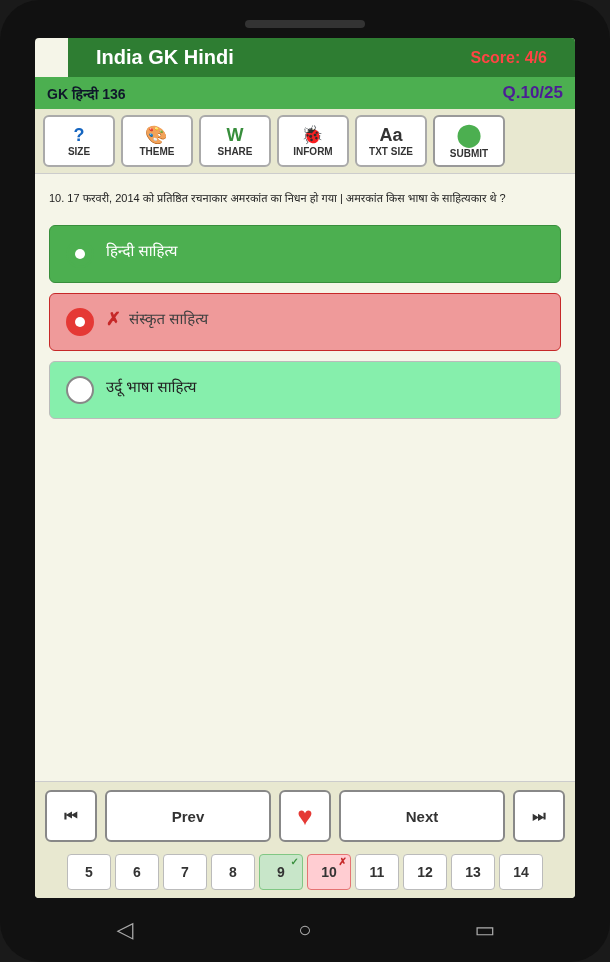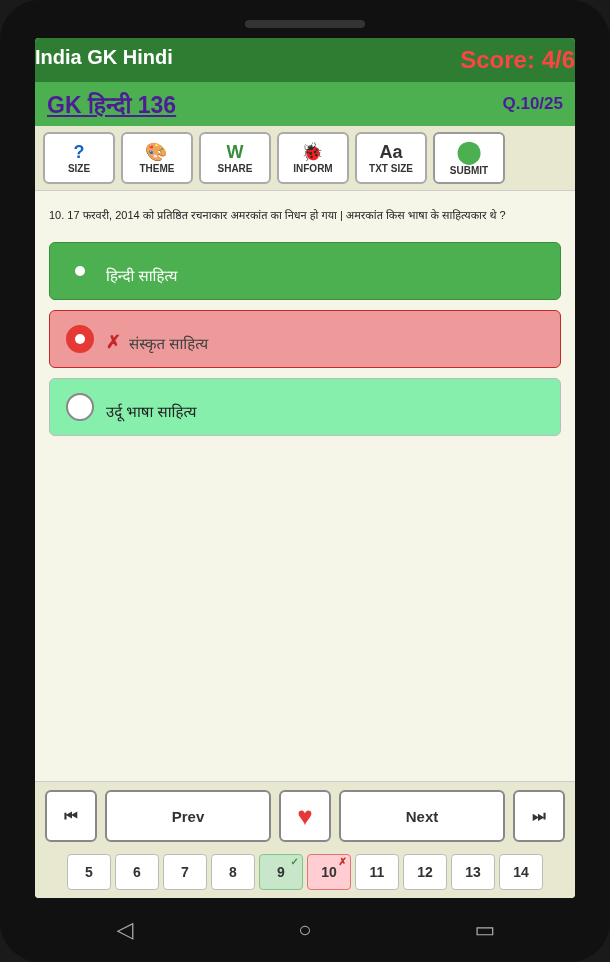--- a/index.html
+++ b/index.html
@@ -35,45 +35,45 @@
       border-radius: 4px;
       overflow: hidden;
       flex: 1;
       display: flex;
       flex-direction: column;
     }
     .header-top {
       background: #2e7d32;
       display: flex;
       justify-content: space-between;
-      align-items: flex-start;
-      padding: 8px 0;
+      align-items: center;
+      padding: 8px 28px;
+      margin-left: 33px;
     }
     .app-title {
       color: white;
       font-size: 20px;
       font-weight: bold;
     }
     .score {
       color: #ff4444;
-      font-size: 24px;
+      font-size: 16px;
       font-weight: bold;
     }
     .header-sub {
       background: #4caf50;
       display: flex;
       justify-content: space-between;
       align-items: center;
       padding: 6px 12px;
     }
     .gk-title {
-      color: #4c1d95;
-      font-size: 23px;
-      font-weight: bold;
-      text-decoration: underline;
+      color: #0f172a;
+      font-size: 14px;
+      font-weight: bold;
     }
     .q-num {
       color: #4c1d95;
       font-size: 17px;
       font-weight: bold;
       margin-left: 25px;
     }
     .toolbar {
       background: #e8e8d0;
       display: flex;
@@ -119,21 +119,21 @@
     }
     .options-area {
       padding: 8px 14px;
       background: #f5f5e8;
       display: flex;
       flex-direction: column;
       gap: 10px;
     }
     .option-row {
       display: flex;
-      align-items: flex-end;
+      align-items: flex-start;
       padding: 14px 16px;
       border-radius: 6px;
       cursor: pointer;
       border: 1px solid #ccc;
       background: #fff;
     }
     .option-row.correct {
       background: #4caf50;
       border-color: #388e3c;
     }

